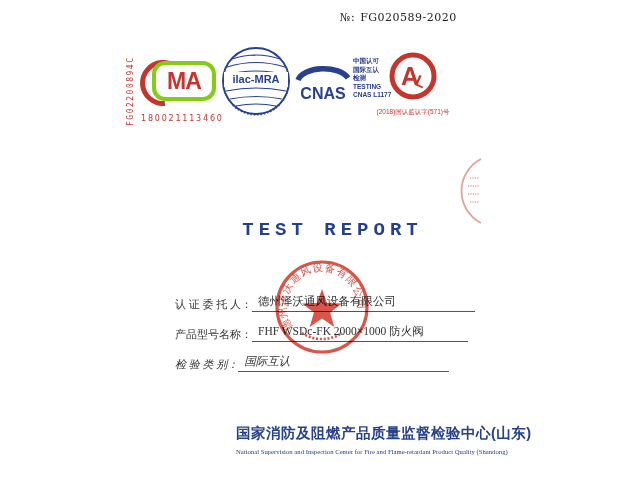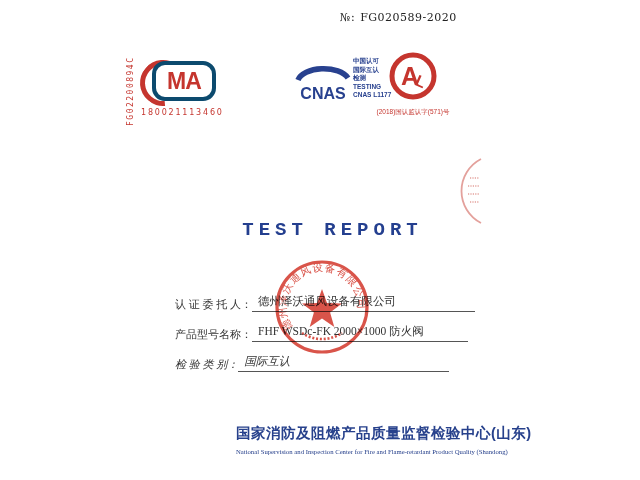--- a/index.html
+++ b/index.html
@@ -12,24 +12,24 @@
 
   .serial-vert{position:absolute;left:126px;top:44px;height:82px;writing-mode:vertical-rl;
                transform:rotate(180deg);font-size:8px;color:#c5352e;letter-spacing:1.5px;
                font-family:"DejaVu Sans Mono",monospace;}
 
   
   .logo-cma{position:absolute;left:141px;top:57px;width:80px;}
   .cma-mark{position:relative;width:76px;height:46px;}
   .cma-c{position:absolute;left:-1px;top:3px;width:36px;height:36px;border:5px solid #c5352e;
          border-radius:50%;border-right-color:transparent;transform:rotate(40deg);}
-  .cma-box{position:absolute;left:11px;top:4px;width:56px;height:32px;border:4px solid #0c4a6e;
+  .cma-box{position:absolute;left:11px;top:4px;width:56px;height:32px;border:4px solid #84cc16;
            border-radius:13px;display:flex;align-items:center;justify-content:center;background:#fff;}
   .cma-ma{font-weight:bold;font-size:23px;color:#c5352e;letter-spacing:-1px;line-height:1;}
-  .cma-num{margin-top:5px;font-size:8px;color:#c5352e;letter-spacing:1.8px;text-align:center;
+  .cma-num{margin-top:11px;font-size:8px;color:#c5352e;letter-spacing:1.8px;text-align:center;
            font-family:"DejaVu Sans",sans-serif;}
 
   .logo-ilac{position:absolute;left:221px;top:46px;}
   .logo-cnas{position:absolute;left:294px;top:61px;}
   .cnas-text{position:absolute;left:353px;top:57px;font-size:6.5px;line-height:8.6px;
              color:#28418f;font-weight:bold;}
   .logo-cal{position:absolute;left:373px;top:51px;width:80px;text-align:center;}
   .cal-caption{margin-top:3px;font-size:6.5px;color:#c5352e;white-space:nowrap;}
 
   .title-zh{position:absolute;left:170px;top:176px;width:320px;text-align:center;
@@ -71,20 +71,34 @@
   <div class="logo-cma">
     <div class="cma-mark">
       <div class="cma-c"></div>
       <div class="cma-box">
         <span class="cma-ma">MA</span>
       </div>
     </div>
     <div class="cma-num">180021113460</div>
   </div>
 
+  <div class="logo-ilac">
+    <svg width="70" height="70" viewBox="0 0 70 70">
+      <circle cx="35" cy="35" r="33" fill="#ffffff" stroke="#28418f" stroke-width="2"></circle>
+      <path d="M11,13 Q35,5 59,13" fill="none" stroke="#28418f" stroke-width="1.2"></path>
+      <path d="M6,21 Q35,12 64,21" fill="none" stroke="#28418f" stroke-width="1.2"></path>
+      <path d="M4,29 Q35,21 66,29" fill="none" stroke="#28418f" stroke-width="1.2"></path>
+      <rect x="3" y="26" width="64" height="15" fill="#ffffff"></rect>
+      <path d="M5,45 Q35,39 65,45" fill="none" stroke="#28418f" stroke-width="1.2"></path>
+      <path d="M9,53 Q35,48 61,53" fill="none" stroke="#28418f" stroke-width="1.2"></path>
+      <path d="M15,60 Q35,56 55,60" fill="none" stroke="#28418f" stroke-width="1.2"></path>
+      <path d="M12,59 A33,33 0 0 0 58,59" fill="none" stroke="#28418f" stroke-width="2.4" stroke-dasharray="1.5,1.8"></path>
+      <text x="35" y="37" text-anchor="middle" font-size="11" font-weight="bold" fill="#28418f">ilac-MRA</text>
+    </svg>
+  </div>
 
   <div class="logo-cnas">
     <svg width="58" height="44" viewBox="0 0 58 44">
       <path d="M4,19 A26,14 0 0 1 54,17" fill="none" stroke="#28418f" stroke-width="5.5"></path>
       <text x="29" y="38" text-anchor="middle" font-size="16" font-weight="bold" fill="#28418f">CNAS</text>
     </svg>
   </div>
   <div class="cnas-text">
     <div>中国认可</div>
     <div>国际互认</div>

